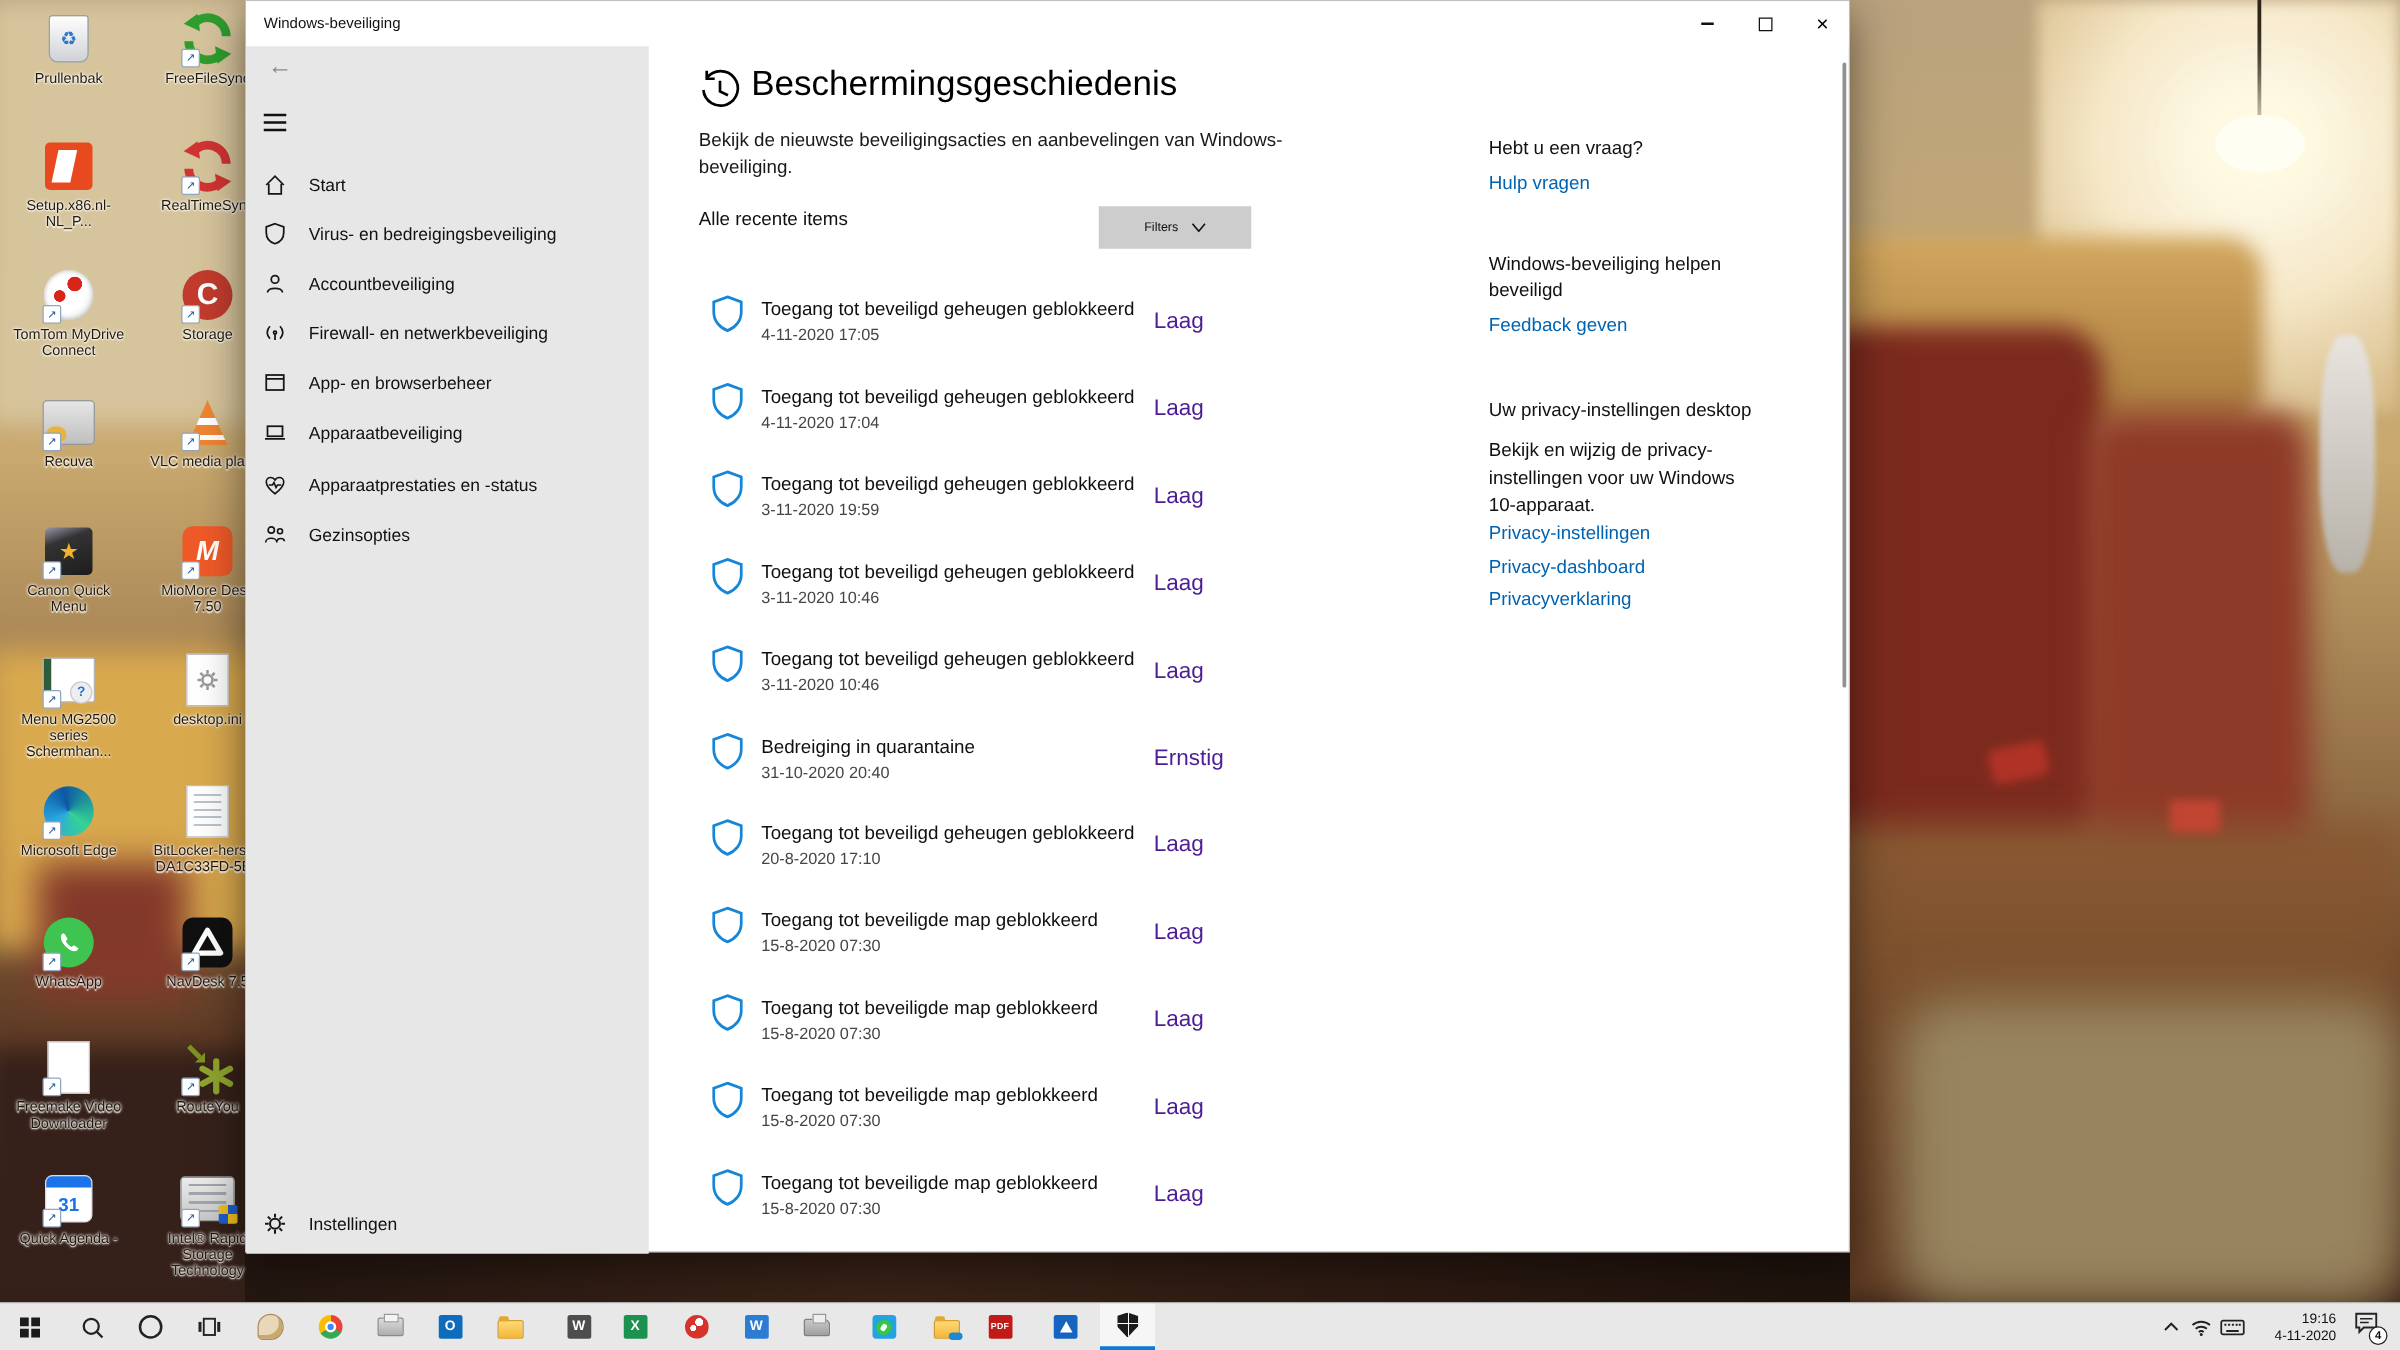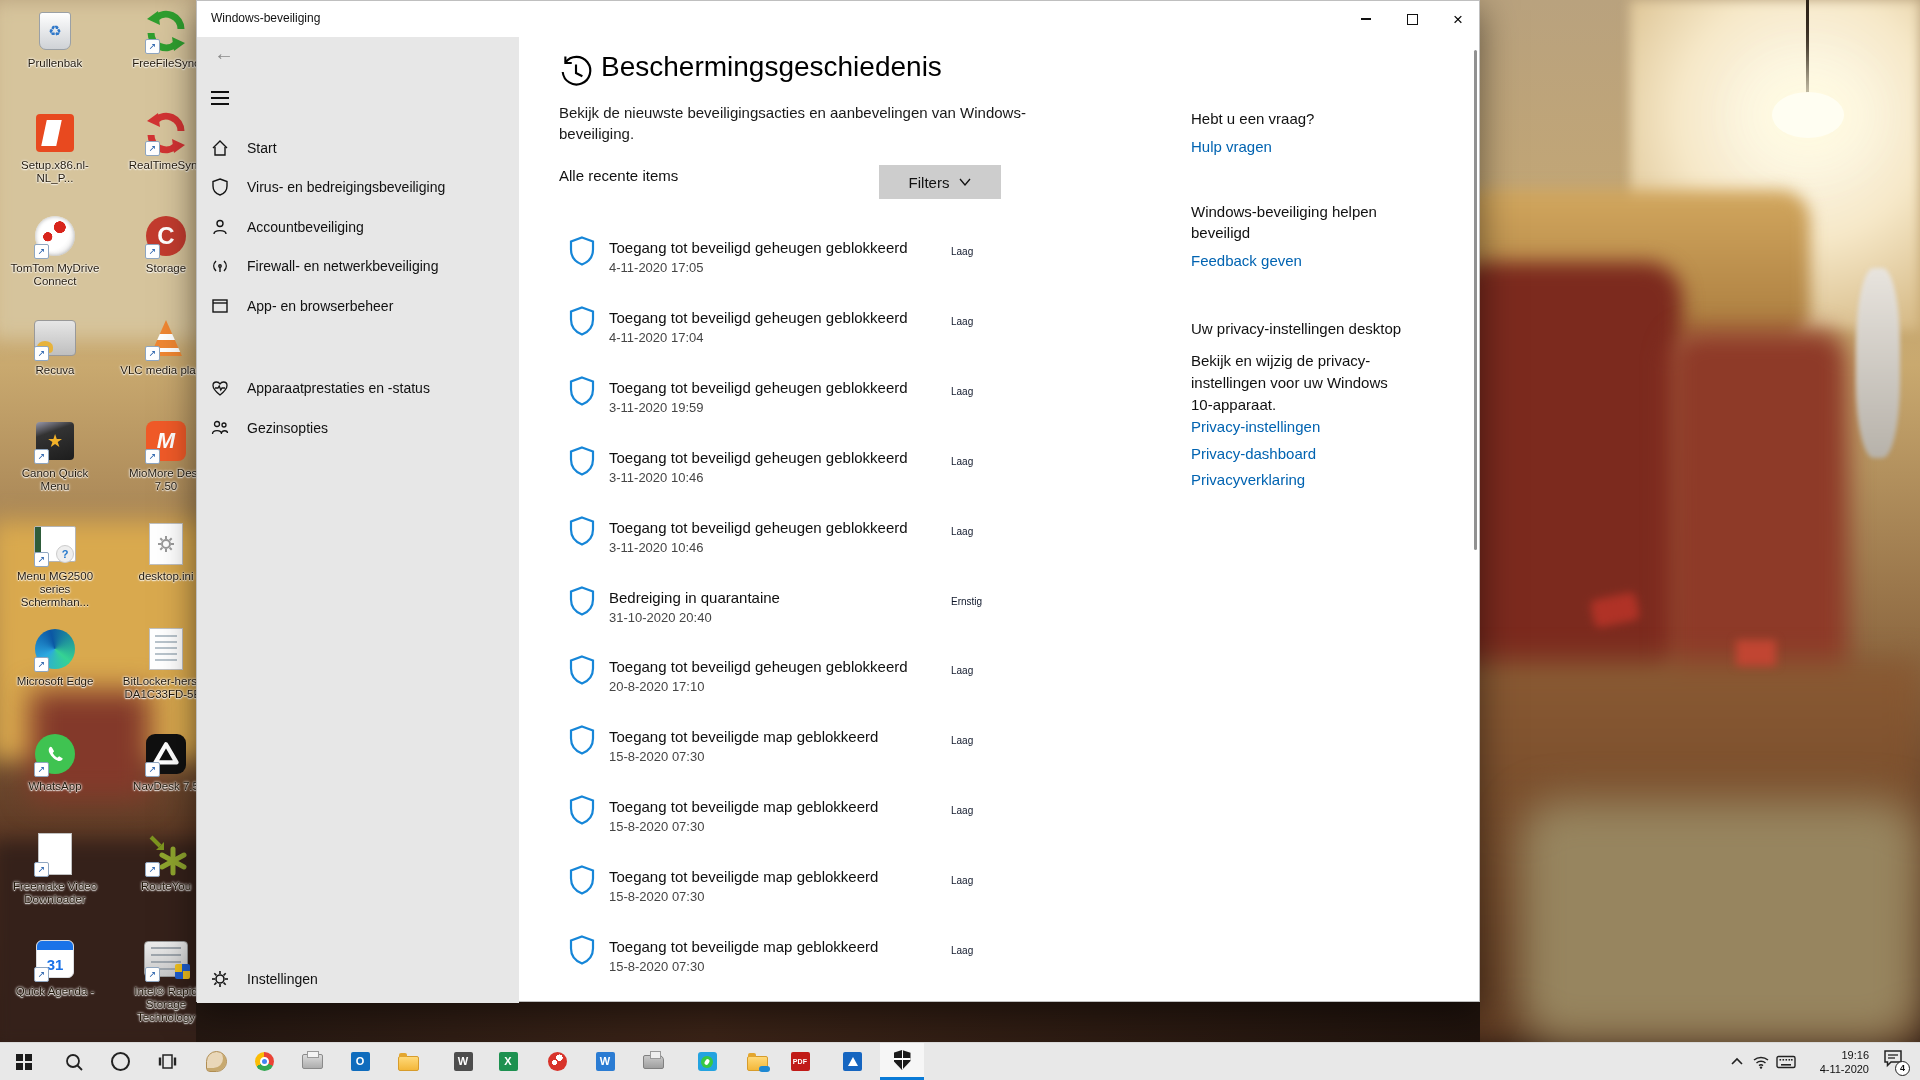--- a/index.html
+++ b/index.html
@@ -102,26 +102,26 @@
   .nav-label{margin-left:18px;font-size:14px;color:#111;}
   .n0{top:91px}.n1{top:130px}.n2{top:170px}.n3{top:209px}.n4{top:249px}.n5{top:289px}.n6{top:331px}.n7{top:371px}
   .settings-row{top:922px;position:absolute;left:0;width:322px;height:40px;display:flex;align-items:center;}
   .settings-row svg{margin-left:14px;}
   
   .hicon{position:absolute;left:362px;top:54px;}
   .ptitle{position:absolute;left:404px;top:50px;font-size:28px;font-weight:300;color:#000;}
   .psub{position:absolute;left:362px;top:101px;width:478px;font-size:15px;line-height:21px;color:#191919;}
   .list-head{position:absolute;left:362px;top:166px;font-size:15px;color:#111;}
   .filters-btn{position:absolute;left:682px;top:164px;width:122px;height:34px;background:#cdcdcd;
-      display:flex;align-items:center;justify-content:center;gap:10px;font-size:15px;color:#111;}
+      display:flex;align-items:center;justify-content:center;gap:10px;font-size:10px;color:#111;}
   .row{position:absolute;left:362px;width:430px;height:56px;}
   .rshield{position:absolute;left:10px;top:3px;}
   .rtitle{position:absolute;left:50px;top:6px;font-size:15px;color:#0f0f0f;white-space:nowrap;}
   .rdate{position:absolute;left:50px;top:27px;font-size:13px;color:#454545;}
-  .rsev{position:absolute;left:392px;top:13px;font-size:10px;color:#0f172a;}
+  .rsev{position:absolute;left:364px;top:13px;font-size:18px;color:#4c1d95;}
   .scrollbar{position:absolute;left:1277px;top:49px;width:3px;height:500px;background:#919191;border-radius:2px;}
   .as{position:absolute;font-size:15px;color:#111;}
   .aslink{position:absolute;font-size:15px;color:#0063b1;cursor:pointer;}
   
   .taskbar{position:absolute;left:0;top:1042px;width:1920px;height:38px;background:#e8e8e8;
       border-top:1px solid #d9d9d9;box-sizing:border-box;z-index:5;}
   .tslot{position:absolute;top:0;width:40px;height:37px;display:flex;align-items:center;justify-content:center;}
   .tactive{background:#f6f6f6;border-bottom:3px solid #0a7bd7;box-sizing:border-box;}
   .tb-start{width:16px;height:16px;position:relative;}
   .tb-start::before,.tb-start::after{content:"";position:absolute;width:7px;height:7px;background:#1b1b1b;}
@@ -424,20 +424,27 @@
           </svg>
         <span class="nav-label">Firewall- en netwerkbeveiliging</span>
       </div>
       <div class="nav-item n4">
         <svg width="18" height="18" viewBox="0 0 18 18" fill="none" stroke="#151515" stroke-width="1.4">
             <rect x="2" y="3" width="14" height="12"></rect>
             <path d="M2 6 H16"></path>
           </svg>
         <span class="nav-label">App- en browserbeheer</span>
       </div>
+      <div class="nav-item n5">
+        <svg width="18" height="18" viewBox="0 0 18 18" fill="none" stroke="#151515" stroke-width="1.4">
+            <rect x="3" y="4" width="12" height="8"></rect>
+            <path d="M1 14 H17"></path>
+          </svg>
+        <span class="nav-label">Apparaatbeveiliging</span>
+      </div>
       <div class="nav-item n6">
         <svg width="18" height="18" viewBox="0 0 18 18" fill="none" stroke="#151515" stroke-width="1.3">
             <path d="M9 16 C4 12 2 9 2 6.5 C2 4.5 3.5 3 5.5 3 C7 3 8.3 3.8 9 5 C9.7 3.8 11 3 12.5 3 C14.5 3 16 4.5 16 6.5 C16 9 14 12 9 16 Z"></path>
             <path d="M4 9 H7 L8.2 7 L9.8 11 L11 9 H14"></path>
           </svg>
         <span class="nav-label">Apparaatprestaties en -status</span>
       </div>
       <div class="nav-item n7">
         <svg width="18" height="18" viewBox="0 0 18 18" fill="none" stroke="#151515" stroke-width="1.3">
             <circle cx="6" cy="5" r="2.5"></circle>

